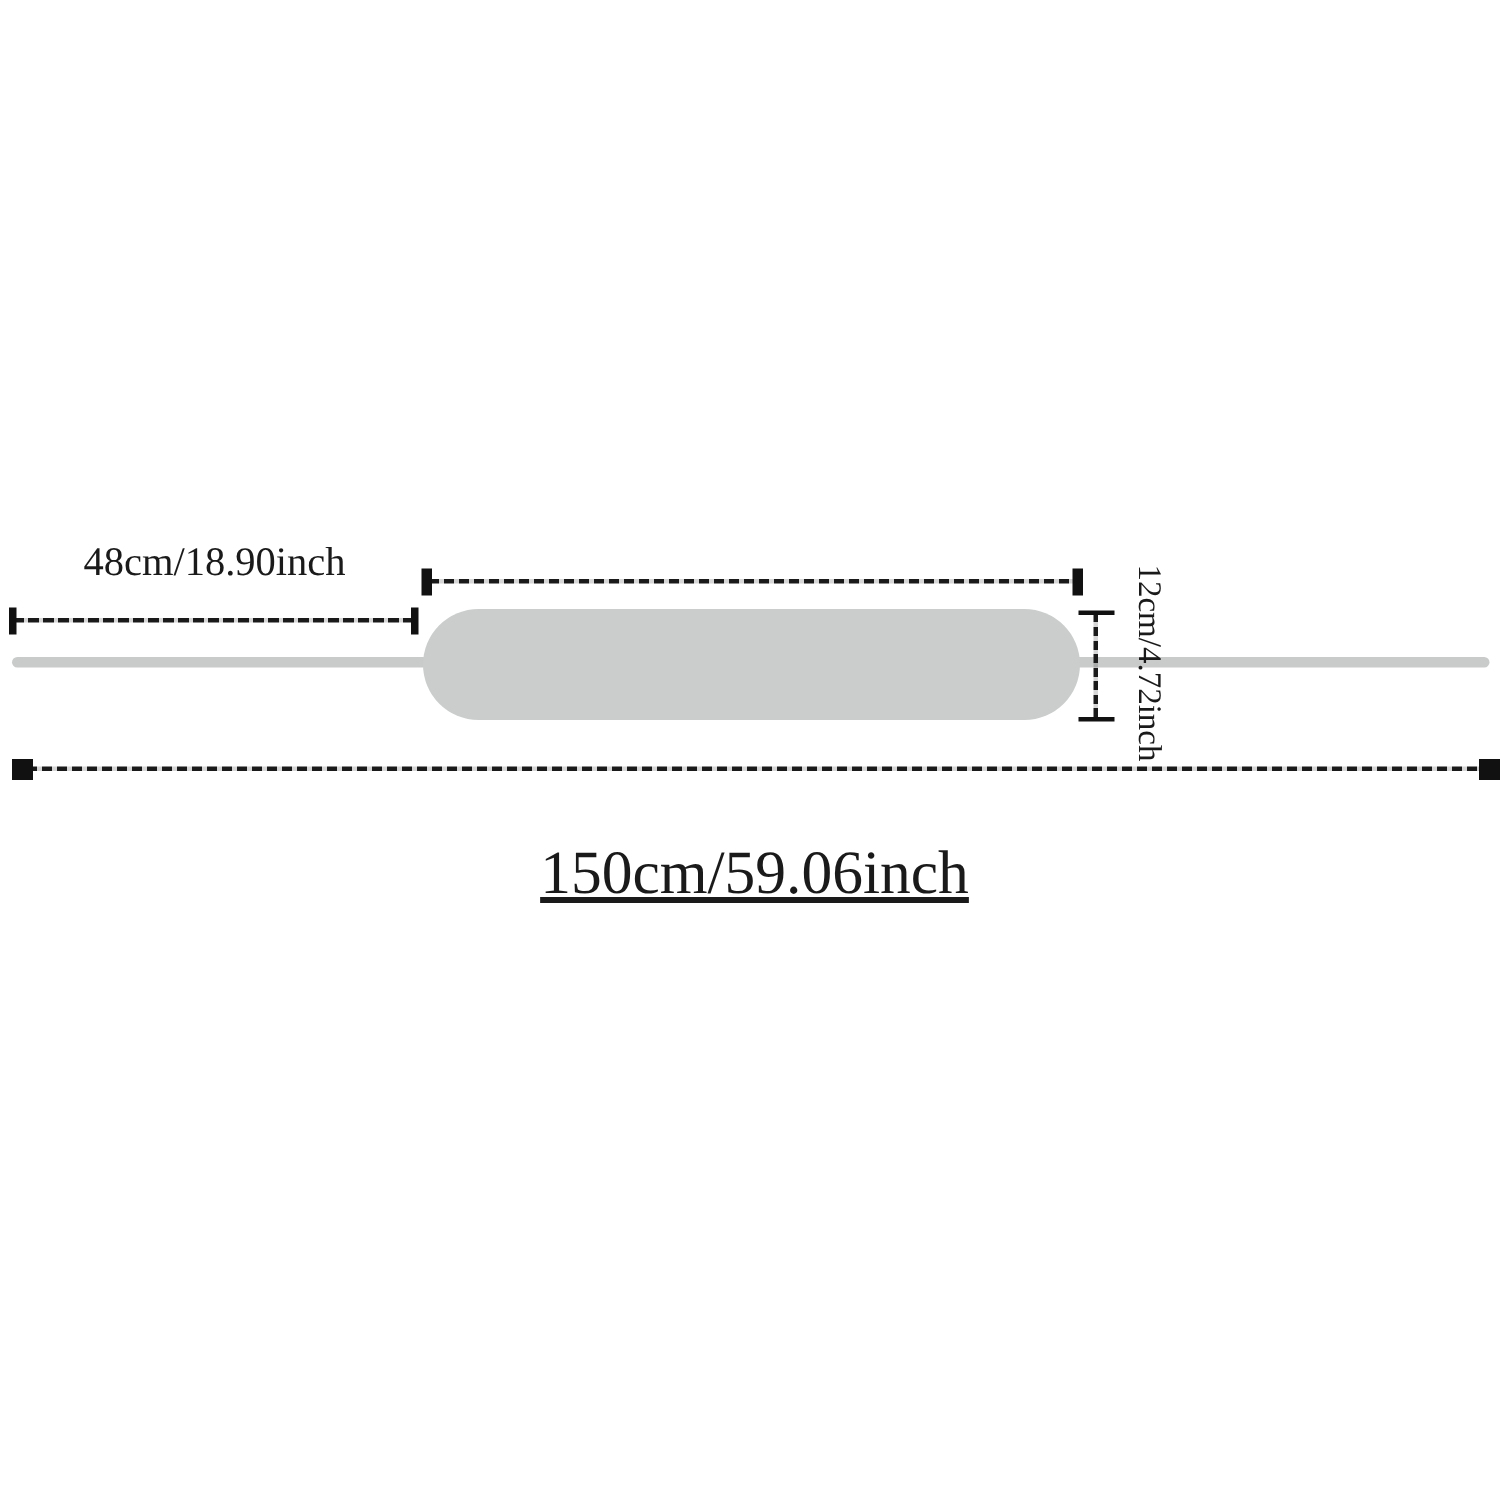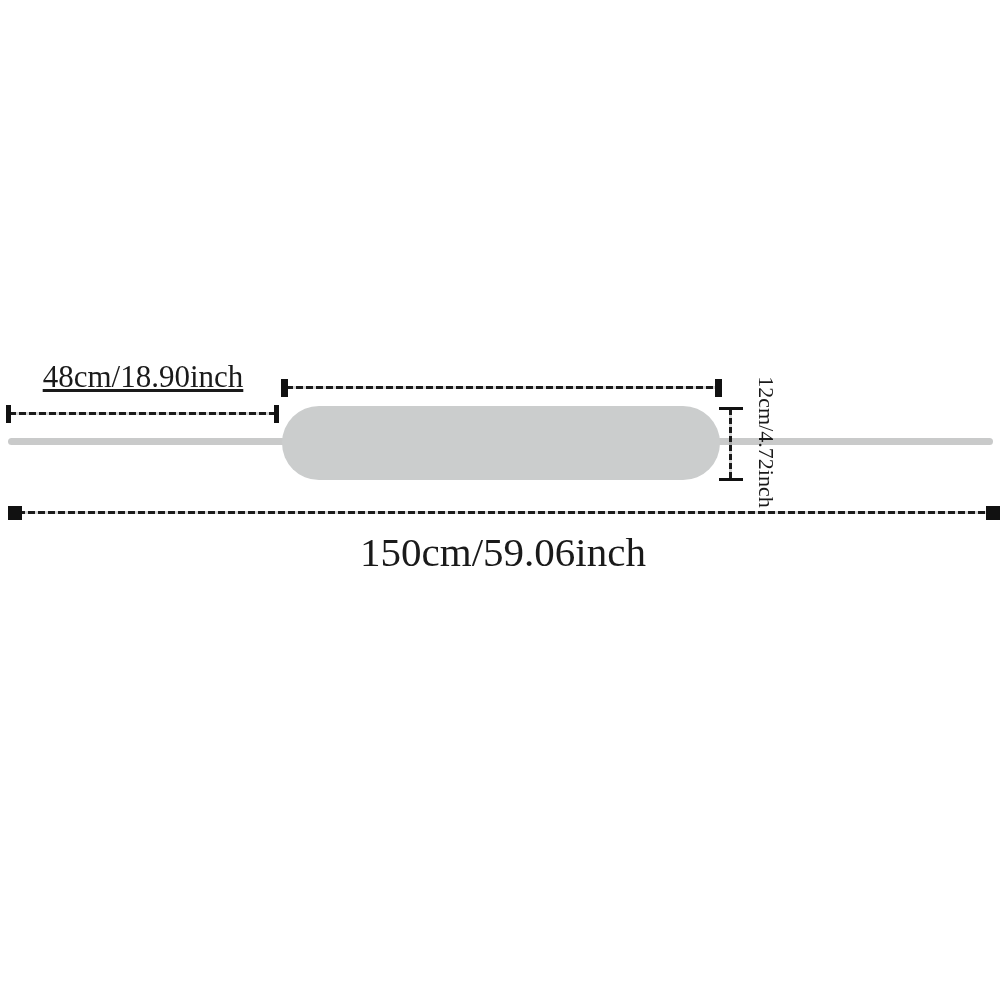--- a/index.html
+++ b/index.html
@@ -76,34 +76,34 @@
   .label {
     white-space: nowrap;
     color: #1a1a1a;
     line-height: 1;
   }
   .label-left-strap {
     left: 0px;
     top: 361px;
     width: 286px;
     text-align: center;
-    font-size: 31px;
-    text-decoration: underline;
+    font-size: 27px;
   }
   .label-pad-width {
     left: 501px;
     top: 330px;
     transform: translateX(-50%);
     font-size: 43px;
   }
   .label-total {
     left: 503px;
-    top: 532px;
+    top: 561px;
     transform: translateX(-50%);
     font-size: 41px;
+    text-decoration: underline;
   }
   .label-pad-height {
     left: 766px;
     top: 442px;
     transform: translate(-50%, -50%) rotate(90deg);
     font-size: 22px;
   }
 </style>
 </head>
 <body>

